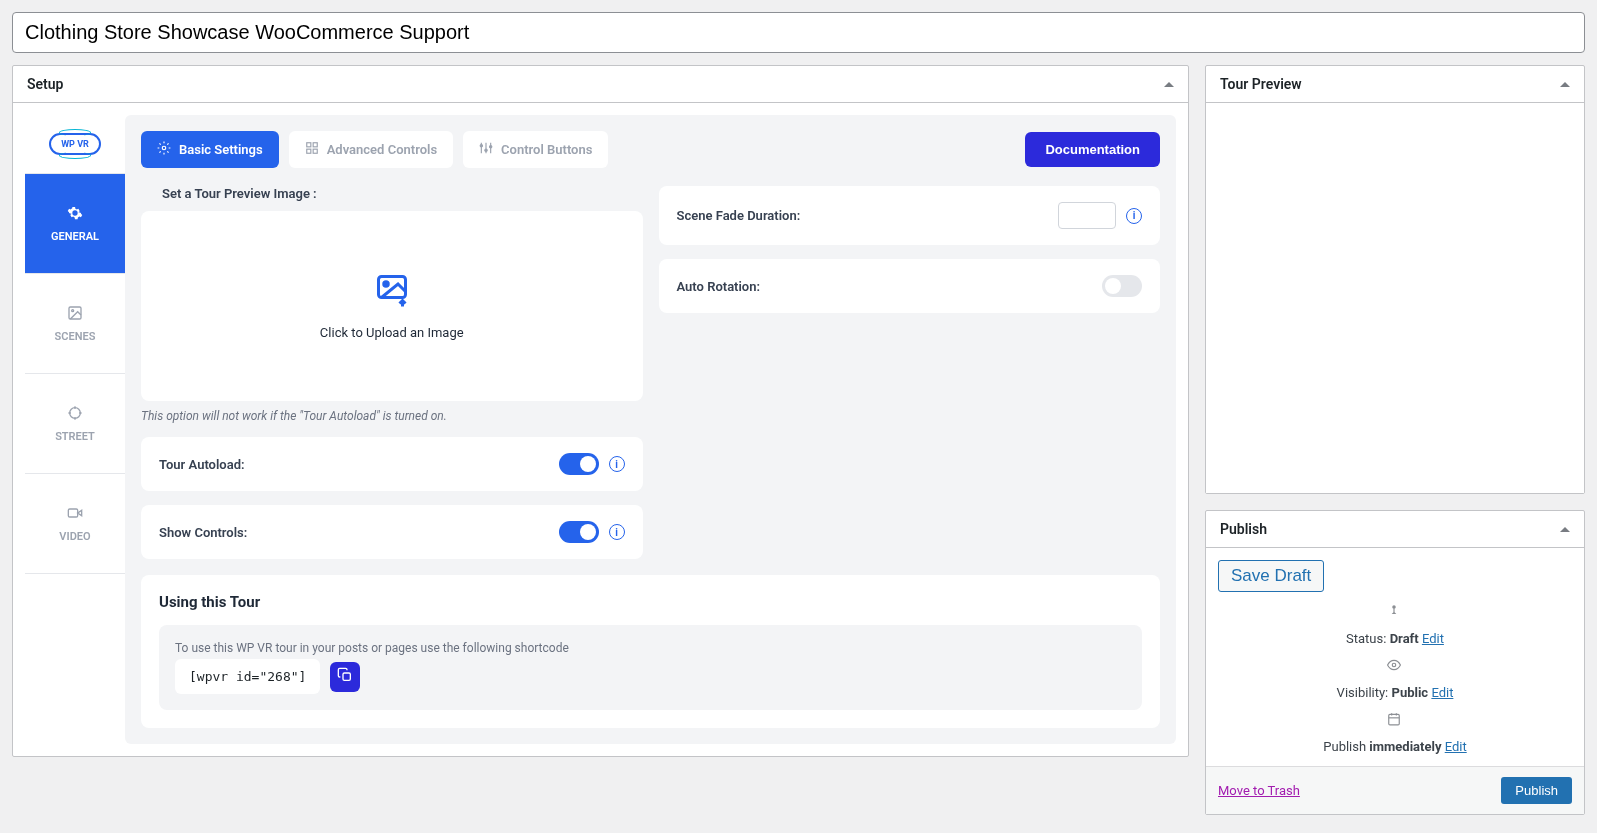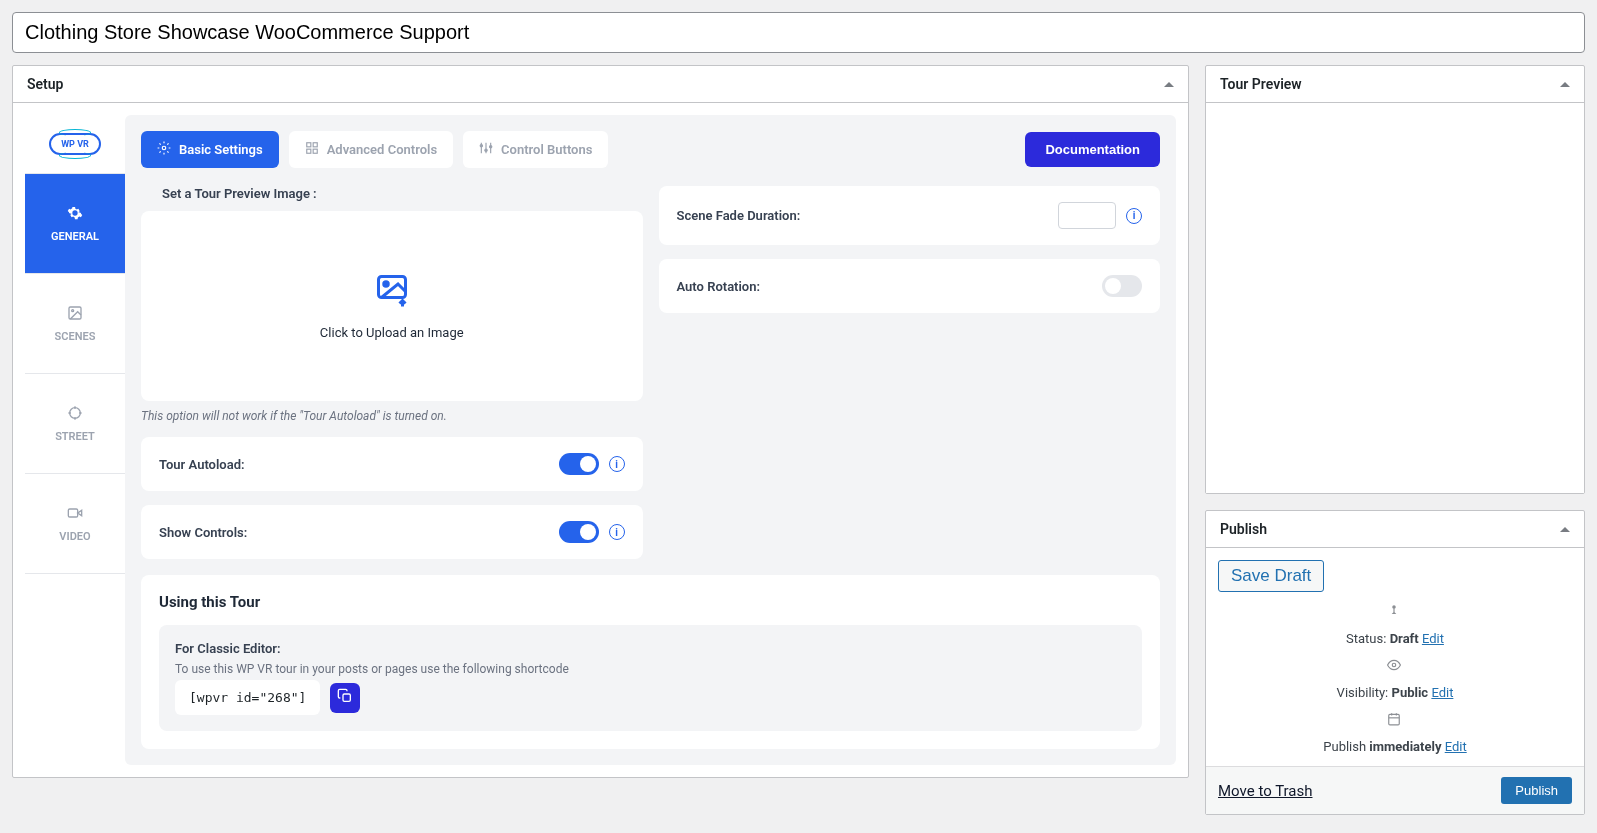--- a/index.html
+++ b/index.html
@@ -63,21 +63,21 @@
     .shortcode { background: #fff; padding: 10px 14px; border-radius: 6px; font-family: monospace; font-size: 13px; }
     .copy-btn { background: #2c2adb; width: 30px; height: 30px; border-radius: 6px; display: flex; align-items: center; justify-content: center; cursor: pointer; }
     
     .tour-preview-body { height: 390px; background: #fff; }
     
     .save-draft-btn { border: 1px solid #2271b1; color: #2271b1; background: #f6f7f7; padding: 5px 12px; border-radius: 3px; font-size: 17px; cursor: pointer; }
     .pub-row { display: flex; align-items: center; gap: 10px; margin-top: 12px; font-size: 13px; color: #3c434a; flex-direction: column; }
     .pub-row .pi { width: 16px; color: #8c8f94; }
     .pub-link { color: #2271b1; text-decoration: underline; cursor: pointer; }
     .pub-footer { display: flex; justify-content: space-between; align-items: center; padding: 10px 12px; border-top: 1px solid #dcdcde; background: #f6f7f7; }
-    .trash-link { color: #0f172a; text-decoration: underline; font-size: 15px; cursor: pointer; }
+    .trash-link { color: #a21caf; text-decoration: underline; font-size: 13px; cursor: pointer; }
     .publish-btn { background: #2271b1; color: #fff; border: none; padding: 6px 14px; border-radius: 3px; font-size: 13px; font-weight: 400; cursor: pointer; }
     
     .wpvr-logo { border: 2px solid #2563eb; border-radius: 18px; padding: 4px 10px; font-size: 9px; font-weight: 700; color: #2563eb; position: relative; }
     .wpvr-logo::before, .wpvr-logo::after { content: ""; position: absolute; width: 30px; height: 6px; border: 1.5px solid #06b6d4; border-radius: 50%; left: 50%; transform: translateX(-50%); }
     .wpvr-logo::before { top: -6px; border-bottom: none; }
     .wpvr-logo::after { bottom: -6px; border-top: none; }
   </style>
 </head>
 <body>
 
@@ -225,21 +225,20 @@
                   <div class="setting-controls">
                     <div class="toggle off"></div>
                   </div>
                 </div>
               </div>
             </div>
 
             <div class="using-card">
               <div class="using-title">Using this Tour</div>
               <div class="editor-box">
-                <div class="editor-title">For Classic Editor:</div>
                 <div class="editor-hint">To use this WP VR tour in your posts or pages use the following shortcode</div>
                 <div class="shortcode-row">
                   <div class="shortcode">[wpvr id="268"]</div>
                   <div class="copy-btn">
                     <span>
                       <svg width="16" height="16" viewBox="0 0 24 24" fill="none" stroke="#fff" stroke-width="2">
                           <rect x="9" y="9" width="11" height="11" rx="2"></rect>
                           <path d="M5 15H4a2 2 0 01-2-2V4a2 2 0 012-2h9a2 2 0 012 2v1"></path>
                         </svg>
                     </span>

